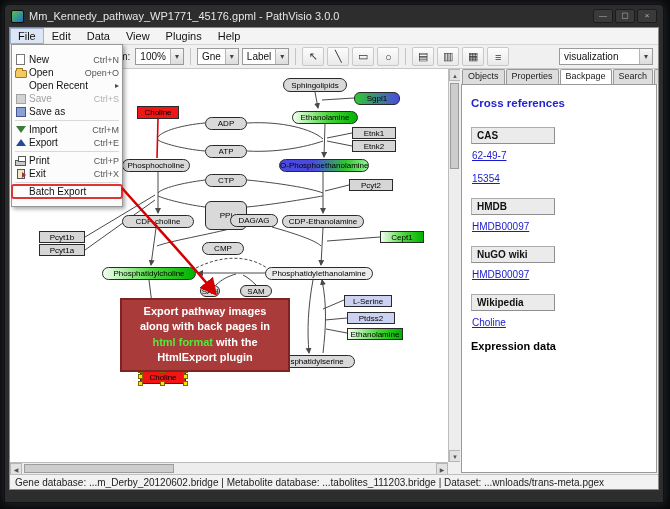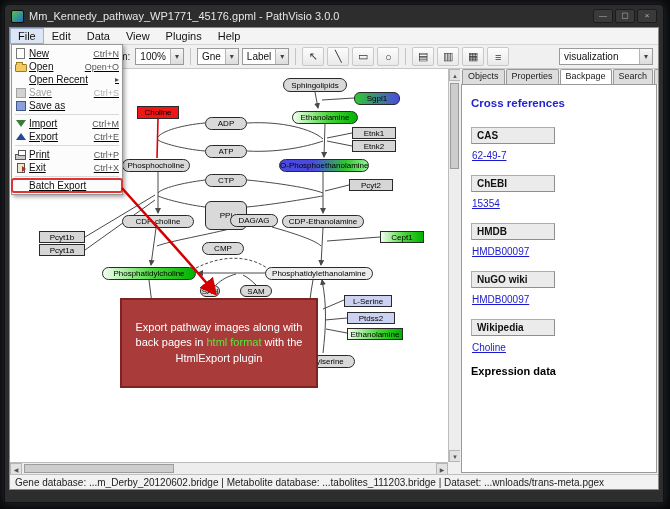--- a/index.html
+++ b/index.html
@@ -63,23 +63,23 @@
   .lavender { background:#ccd2f2; }
   .red { background:#f01616; }
   .gene { background:#d6d6d6; }
 
   .handle { position:absolute; width:5px; height:5px; background:#ffe000; border:1px solid #7e6900; z-index:12; }
   .hd-nw{left:-3px;top:-3px}.hd-n{left:50%;margin-left:-3px;top:-3px}.hd-ne{right:-3px;top:-3px}
   .hd-e{right:-3px;top:50%;margin-top:-3px}.hd-se{right:-3px;bottom:-3px}.hd-s{left:50%;margin-left:-3px;bottom:-3px}
   .hd-sw{left:-3px;bottom:-3px}.hd-w{left:-3px;top:50%;margin-top:-3px}
 
   
-  .annotation { position:absolute; left:110px; top:229px; width:198px; z-index:8;
-                background:#a93c3a; border:2px solid #7c2422; color:#fff; font-weight:normal;
-                font-size:11px; line-height:1.4; text-align:center; padding:20px 6px; }
+  .annotation { position:absolute; left:110px; top:229px; width:170px; z-index:8;
+                background:#a93c3a; border:2px solid #7c2422; color:#fff; font-weight:bold;
+                font-size:11px; line-height:1.4; text-align:center; padding:4px 6px; }
   .annotation .hl { color:#55e839; }
 
   
   .vscroll { position:absolute; left:438px; width:12px; top:0; bottom:12px; background:#ededed;
              border-left:1px solid #bdbdbd; }
   .hscroll { position:absolute; left:0; width:438px; height:12px; bottom:0; background:#ededed;
              border-top:1px solid #bdbdbd; }
   .sc-btn { position:absolute; width:12px; height:12px; font-size:6px; color:#555; text-align:center;
             line-height:12px; background:#e2e2e2; border:1px solid #b5b5b5; }
   .sc-up{top:0;left:0}.sc-down{bottom:0;left:0}.sc-left{left:0;top:0}.sc-right{right:0;top:0}
@@ -103,21 +103,21 @@
   .bp-plain { display:block; margin:6px 0 0 1px; font-size:10px; color:#111; }
   .expr-heading { font-weight:bold; font-size:11px; color:#000; margin-top:4px; }
 
   
   .statusbar { position:absolute; left:0; right:0; bottom:0; height:15px; background:#f2f2f2;
                border-top:1px solid #bfbfbf; display:flex; align-items:center; padding:0 5px;
                font-size:10px; color:#222; white-space:nowrap; overflow:hidden; }
 
   
   .file-menu { position:absolute; left:1px; top:16px; width:112px; z-index:100; background:#fcfcfc;
-               border:1px solid #979797; box-shadow:2px 2px 4px rgba(0,0,0,.35); padding:2px 0;text-decoration:underline; }
+               border:1px solid #979797; box-shadow:2px 2px 4px rgba(0,0,0,.35); padding:8px 0; }
   .menu-item { height:13px; display:flex; align-items:center; font-size:10px; color:#111; padding-right:3px; }
   .menu-item.disabled { color:#a0a0a0; }
   .menu-item.highlighted { outline:2px solid #e03333; outline-offset:-1px; border-radius:2px; }
   .mi-icon { width:17px; display:flex; align-items:center; justify-content:center; }
   .mi-label { flex:1; white-space:nowrap; }
   .mi-short { font-size:9px; color:#555; }
   .menu-item.disabled .mi-short { color:#b0b0b0; }
   .mi-sub { font-size:8px; color:#444; }
   .menu-sep { height:1px; background:#d9d9d9; margin:2px 3px; }
 
@@ -373,21 +373,20 @@
             <span class="tab">Legend</span>
           </div>
           <div class="panel-content">
             <div class="xref-heading">Cross references</div>
 
             <div class="bp-section">
               <span class="bp-header">CAS</span>
               <a class="bp-link">62-49-7</a>
             </div>
             <div class="bp-section">
-              <span class="bp-header">ChEBI</span>
               <a class="bp-link">15354</a>
             </div>
             <div class="bp-section">
               <span class="bp-header">HMDB</span>
               <a class="bp-link">HMDB00097</a>
             </div>
             <div class="bp-section">
               <span class="bp-header">NuGO wiki</span>
               <a class="bp-link">HMDB00097</a>
             </div>

